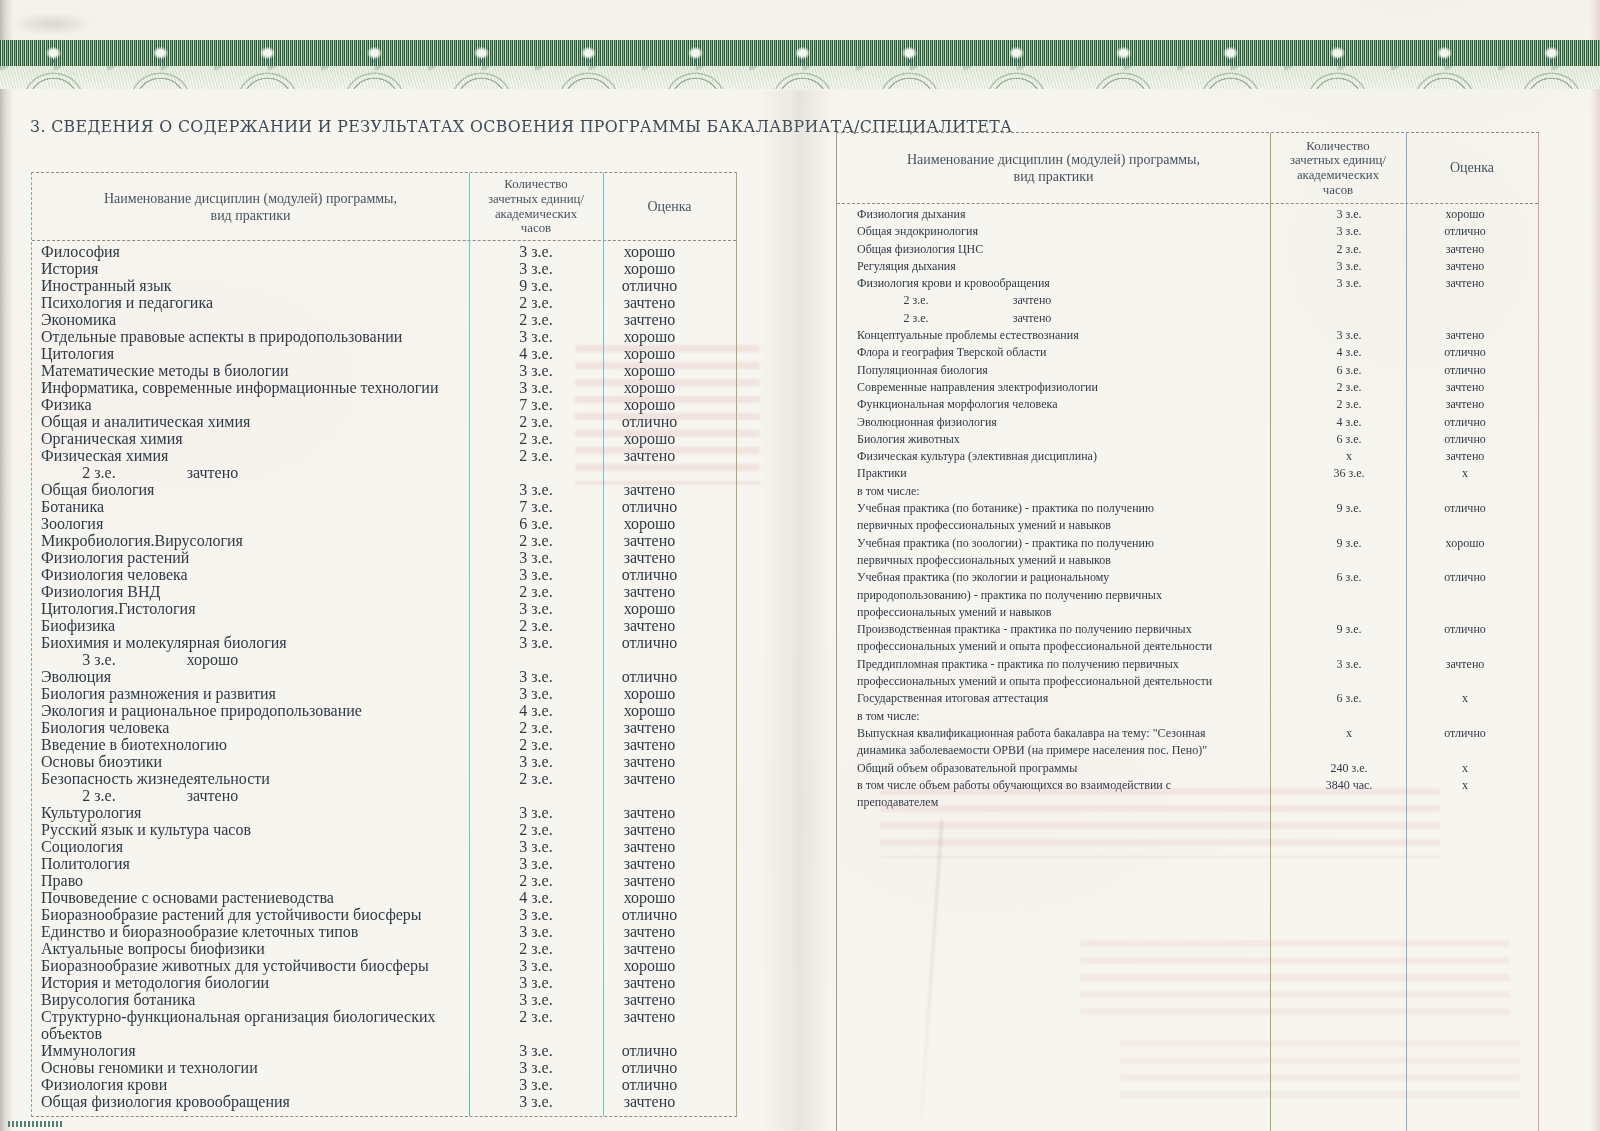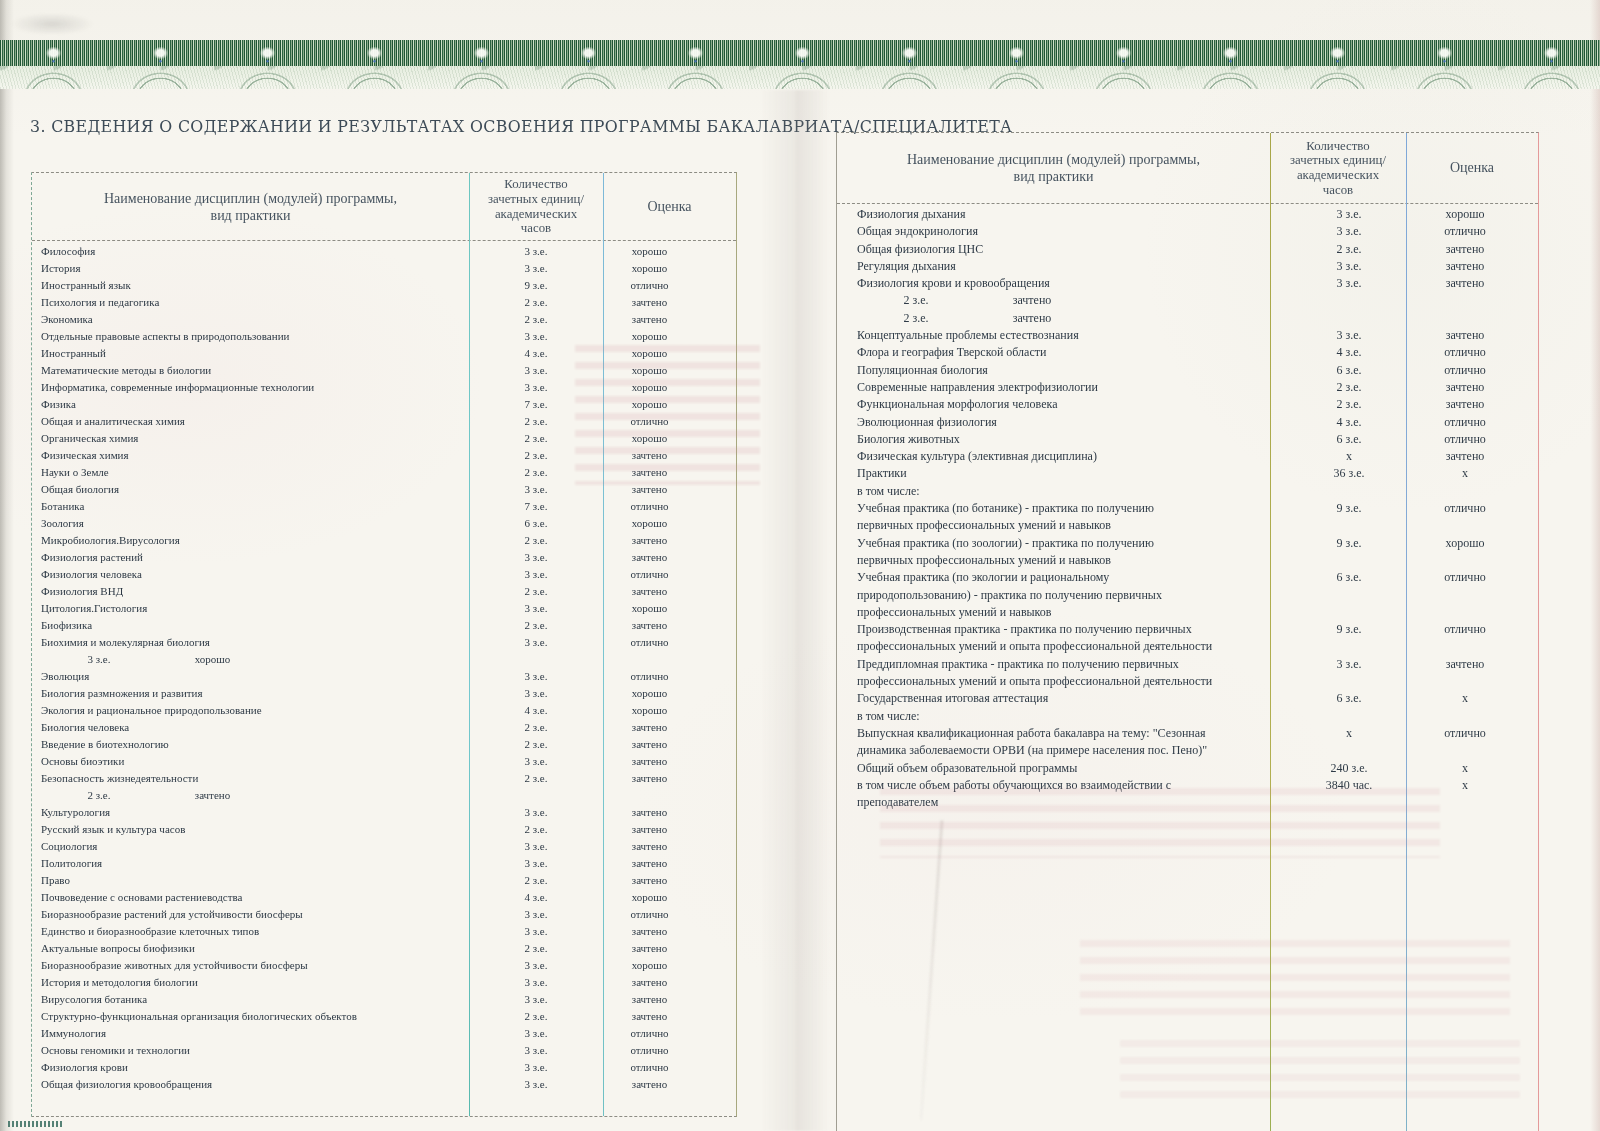--- a/index.html
+++ b/index.html
@@ -76,21 +76,21 @@
   .t-right .thead{height:71px;}
   .th{display:flex;align-items:center;justify-content:center;text-align:center;
     white-space:pre-line;box-sizing:border-box;font-family:Liberation Serif, serif;}
   .t-left  .th-name{flex:0 0 437px;font-size:14px;line-height:17px;}
   .t-left  .th-credits{flex:0 0 134px;font-size:12.8px;line-height:14.6px;}
   .t-left  .th-grade{flex:1;font-size:14px;}
   .t-right .th-name{flex:0 0 433px;font-size:14px;line-height:17px;}
   .t-right .th-credits{flex:0 0 136px;font-size:12.8px;line-height:14.6px;}
   .t-right .th-grade{flex:1;font-size:14px;}
   .tbody{position:relative;}
-  .t-left  .tbody{padding-top:2px;font-size:11px;line-height:17px;}
+  .t-left  .tbody{padding-top:2px;font-size:16px;line-height:17px;}
   .t-right .tbody{padding-top:2px;font-size:12px;line-height:17.3px;}
   .row{display:flex;align-items:flex-start;}
   .cell{box-sizing:border-box;white-space:pre-line;}
   .t-left  .c-name{flex:0 0 437px;padding-left:9px;}
   .t-left  .c-credits{flex:0 0 134px;text-align:center;}
   .t-left  .c-grade{flex:0 0 135px;text-align:center;padding-right:42px;}
   .t-right .c-name{flex:0 0 433px;padding-left:20px;}
   .t-right .c-credits{flex:0 0 136px;text-align:center;padding-left:22px;}
   .t-right .c-grade{flex:0 0 134px;text-align:center;padding-right:16px;}
 
@@ -157,21 +157,21 @@
         <div class="cell c-name">Экономика</div>
         <div class="cell c-credits">2 з.е.</div>
         <div class="cell c-grade">зачтено</div>
       </div>
       <div class="row">
         <div class="cell c-name">Отдельные правовые аспекты в природопользовании</div>
         <div class="cell c-credits">3 з.е.</div>
         <div class="cell c-grade">хорошо</div>
       </div>
       <div class="row">
-        <div class="cell c-name">Иностранный</div>
+        <div class="cell c-name">Цитология</div>
         <div class="cell c-credits">4 з.е.</div>
         <div class="cell c-grade">хорошо</div>
       </div>
       <div class="row">
         <div class="cell c-name">Математические методы в биологии</div>
         <div class="cell c-credits">3 з.е.</div>
         <div class="cell c-grade">хорошо</div>
       </div>
       <div class="row">
         <div class="cell c-name">Информатика, современные информационные технологии</div>
@@ -192,21 +192,20 @@
         <div class="cell c-name">Органическая химия</div>
         <div class="cell c-credits">2 з.е.</div>
         <div class="cell c-grade">хорошо</div>
       </div>
       <div class="row">
         <div class="cell c-name">Физическая химия</div>
         <div class="cell c-credits">2 з.е.</div>
         <div class="cell c-grade">зачтено</div>
       </div>
       <div class="row">
-        <div class="cell c-name">Науки о Земле</div>
         <div class="cell c-credits">2 з.е.</div>
         <div class="cell c-grade">зачтено</div>
       </div>
       <div class="row">
         <div class="cell c-name">Общая биология</div>
         <div class="cell c-credits">3 з.е.</div>
         <div class="cell c-grade">зачтено</div>
       </div>
       <div class="row">
         <div class="cell c-name">Ботаника</div>

